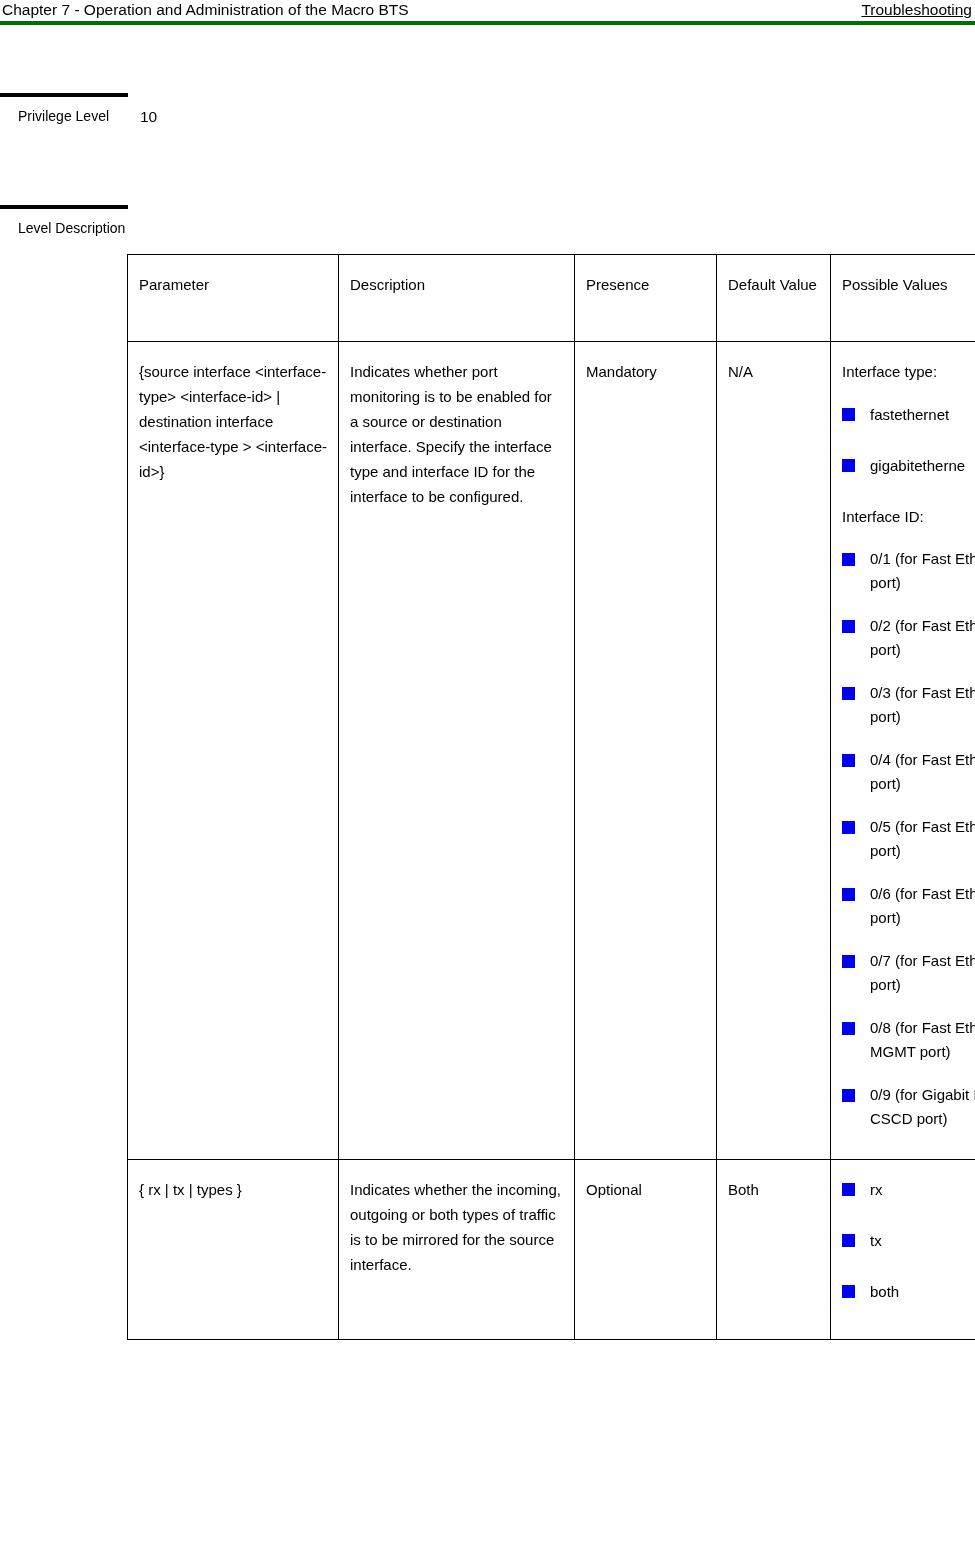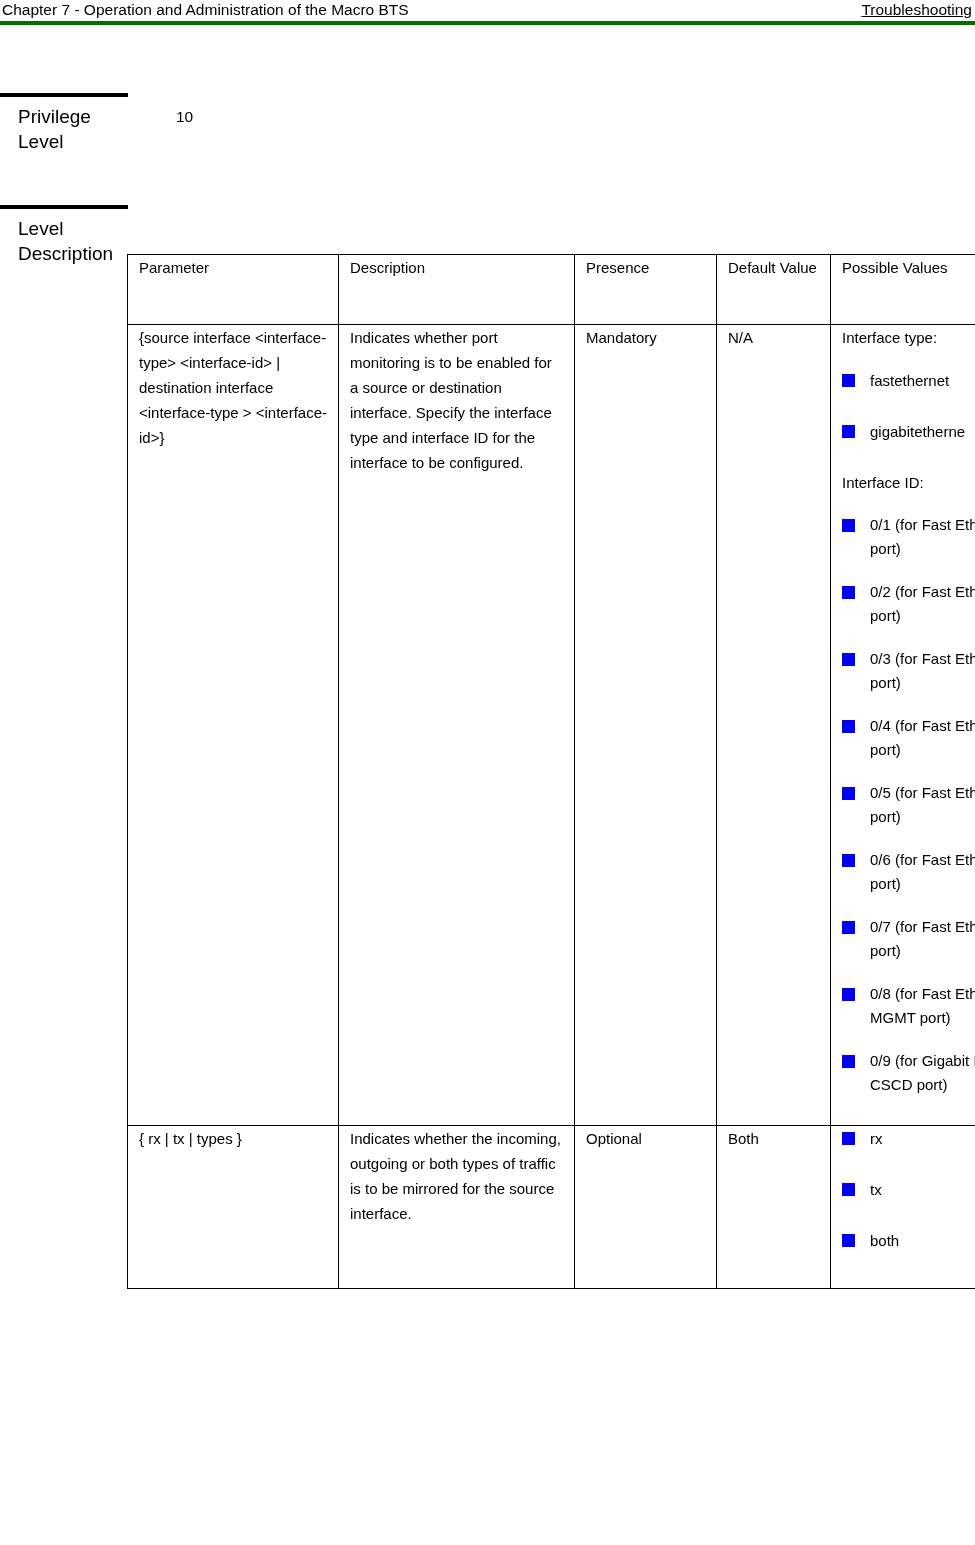--- a/index.html
+++ b/index.html
@@ -54,48 +54,47 @@
     height: 4px;
     background: #000000;
   }
   .side-rule.privilege { top: 93px; }
   .side-rule.syntax    { top: 205px; }
 
   .side-label {
     position: absolute;
     left: 18px;
     width: 110px;
-    font-size: 19px;
+    font-size: 14px;
     line-height: 25px;
   }
   .side-label.privilege { top: 104px; }
   .side-label.syntax    { top: 216px; }
 
   .privilege-value {
     position: absolute;
     left: 140px;
     top: 104px;
     font-size: 15.5px;
     line-height: 25px;
-    margin-left: 36px;
   }
 
   
   .syntax-table {
     position: absolute;
     left: 127px;
     top: 254px;
     width: 826px;
     border-collapse: collapse;
     table-layout: fixed;
   }
   .syntax-table td, .syntax-table th {
     border: 1.4px solid #000000;
     vertical-align: top;
-    padding: 0 10px 9px 11px;
+    padding: 17px 10px 9px 11px;
     font-size: 15px;
     line-height: 25px;
     font-weight: normal;
     text-align: left;
   }
   .col-param  { width: 189px; }
   .col-desc   { width: 214px; }
   .col-pres   { width: 120px; margin-left: 31px; }
   .col-defval { width: 92px;  }
   .col-poss   { width: 211px; }

